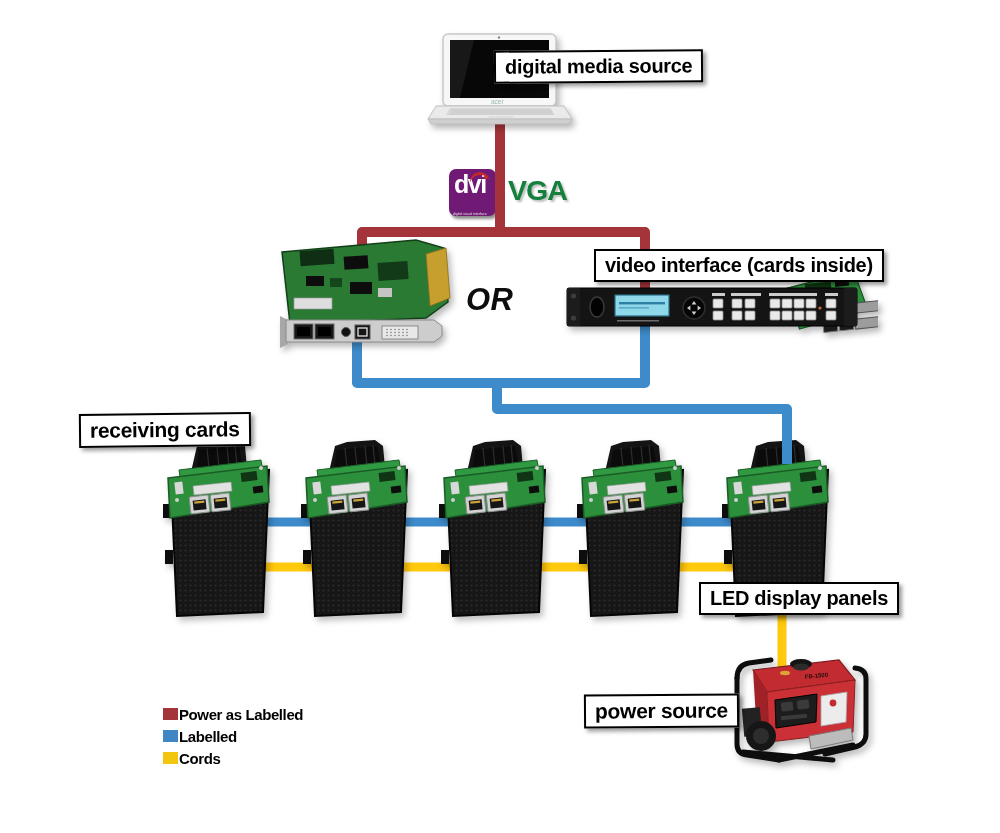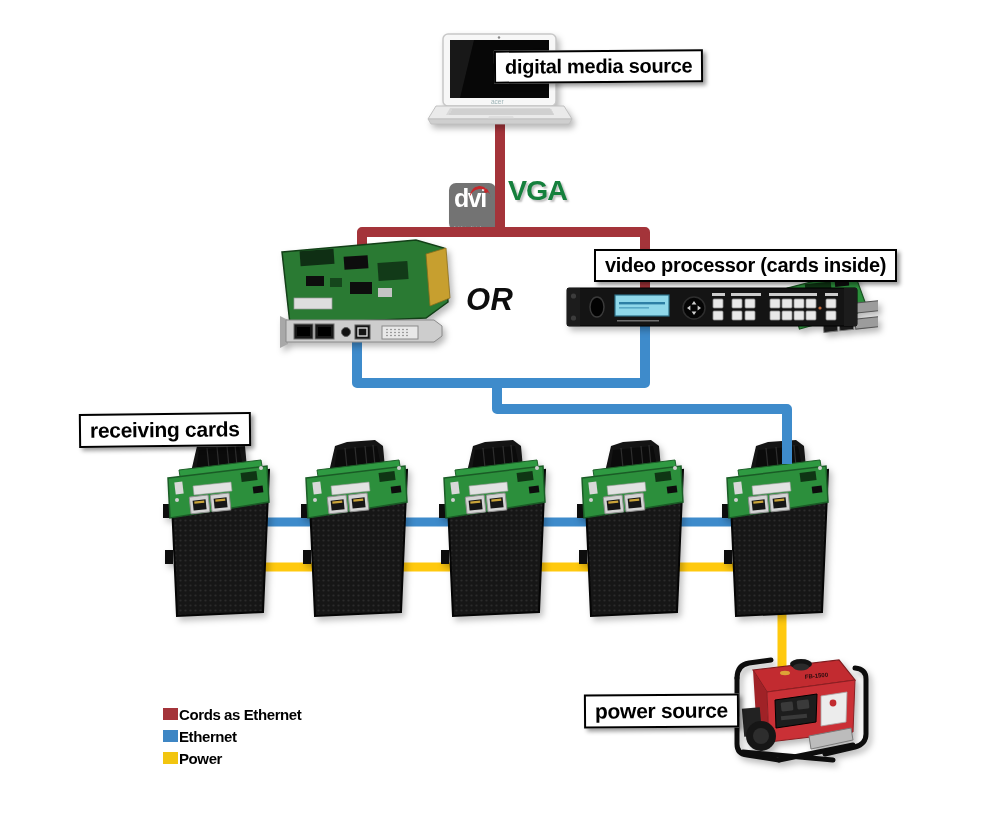--- a/index.html
+++ b/index.html
@@ -25,22 +25,22 @@
   .logo-block{position:absolute;z-index:1;}
   .hdmi{left:449px;top:139px;width:120px;}
   .hdmi-row{position:relative;height:22px;}
   .hdmi-text{display:inline-block;font-weight:bold;font-size:23px;line-height:20px;color:#000;
     transform:scaleX(1.38) scaleY(1.05);transform-origin:left top;letter-spacing:0px;}
   .hdmi-reg{position:absolute;left:104px;top:-3px;font-size:8px;font-weight:bold;color:#000;}
   .hdmi-caption{font-size:8px;font-weight:bold;color:#1a1a1a;white-space:nowrap;
     transform:scale(0.56);transform-origin:left top;letter-spacing:0.3px;margin-top:1px;}
 
   .dvi-wrap{left:449px;top:169px;display:flex;align-items:flex-start;}
-  .dvi-box{position:relative;width:47px;height:47px;background:#737373;border-radius:7px;
-    box-shadow:2px 3px 3px rgba(0,0,0,.45);margin-top:14px;}
+  .dvi-box{position:relative;width:47px;height:47px;background:#701a75;border-radius:7px;
+    box-shadow:2px 3px 3px rgba(0,0,0,.45);}
   .dvi-text{position:absolute;left:5px;top:1px;color:#fff;font-weight:bold;font-size:25px;letter-spacing:-1.5px;}
   .dvi-swoosh{position:absolute;left:20px;top:3px;width:21px;height:11px;
     border-top:3.5px solid #c5272b;border-radius:50% 50% 0 0/90% 90% 0 0;transform:rotate(-8deg);}
   .dvi-dot{position:absolute;left:35px;top:6px;width:4px;height:4px;background:#c5272b;border-radius:50%;}
   .dvi-caption{position:absolute;left:4px;bottom:0px;color:#e0e0e0;font-size:8px;white-space:nowrap;
     transform:scale(0.44);transform-origin:left bottom;}
   .vga-text{margin-left:12px;margin-top:6px;font-weight:bold;font-size:28px;color:#15803d;
     letter-spacing:-1px;transform:scaleX(1.02);transform-origin:left top;
     text-shadow:2px 2px 2px rgba(0,0,0,.25);}
 
@@ -368,33 +368,34 @@
       <polygon points="108,48 134,44 133,74 108,78" fill="#ececec" stroke="#a8a8a8" stroke-width="0.8"></polygon>
       <circle cx="120" cy="55" r="3.4" fill="#c22b30"></circle>
       <rect x="30" y="60" width="18" height="28" fill="#222" transform="rotate(-5 39 74)"></rect>
       <circle cx="48" cy="88" r="15" fill="#161616"></circle>
       <circle cx="48" cy="88" r="8" fill="#2d2d2d"></circle>
       <polygon points="96,88 138,80 140,92 98,101" fill="#bcbcbc" stroke="#7a7a7a" stroke-width="1"></polygon>
     </svg>
   </div>
 
   <div class="labelbox fs20" style="left:494px;top:50px;transform:rotate(-0.4deg);">digital media source</div>
-  <div class="labelbox fs20" style="left:594px;top:249px;">video processor (cards inside)</div>
+  <div class="labelbox fs20" style="left:594px;top:249px;">video interface (cards inside)</div>
   <div class="or-text" style="left:466px;top:282px;">OR</div>
   <div class="labelbox fs21" style="left:79px;top:413px;transform:rotate(-0.6deg);">receiving cards</div>
+  <div class="labelbox fs20" style="left:699px;top:582px;">LED display panels</div>
   <div class="labelbox fs21" style="left:584px;top:694px;transform:rotate(-0.4deg);">power source</div>
 
   <div class="legend">
     <div class="legend-row">
       <span class="legend-swatch" style="background: rgb(164, 52, 58);"></span>
-      <span class="legend-label">Cords as Ethernet</span>
+      <span class="legend-label">Power as Labelled</span>
     </div>
     <div class="legend-row">
       <span class="legend-swatch" style="background: rgb(62, 134, 196);"></span>
-      <span class="legend-label">Ethernet</span>
+      <span class="legend-label">Labelled</span>
     </div>
     <div class="legend-row">
       <span class="legend-swatch" style="background: rgb(242, 197, 15);"></span>
-      <span class="legend-label">Power</span>
+      <span class="legend-label">Cords</span>
     </div>
   </div>
 
 </div>
 
 </body></html>

